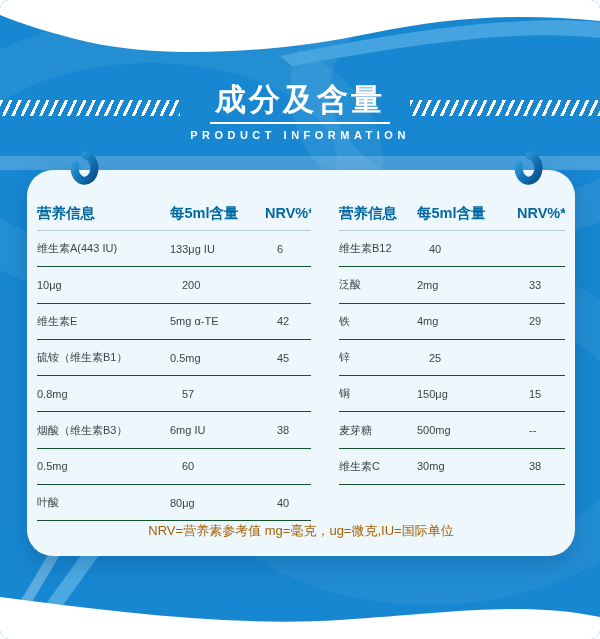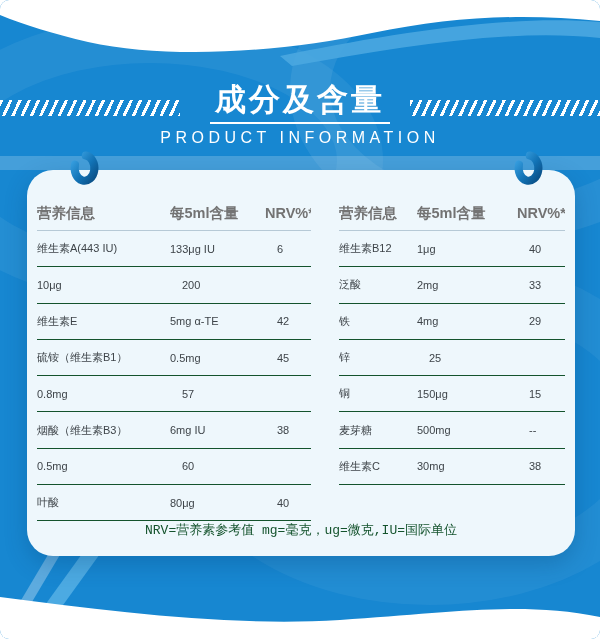--- a/index.html
+++ b/index.html
@@ -14,47 +14,47 @@
     position:absolute;top:100px;height:16px;
     background:repeating-linear-gradient(115deg,#ffffff 0 3px,rgba(255,255,255,0) 3px 8.4px);
   }
   .hash-left{left:0;width:180px;}
   .hash-right{left:410px;width:190px;}
 
   
   .title-block{position:absolute;top:83px;left:0;right:0;text-align:center;color:#ffffff;}
   .title{font-size:31px;font-weight:bold;letter-spacing:3px;line-height:1.1;}
   .title-underline{width:180px;height:2px;background:#ffffff;margin:5px auto 5px;}
-  .subtitle{font-size:16px;font-weight:normal;letter-spacing:4.5px;}
+  .subtitle{font-size:11px;font-weight:bold;letter-spacing:4.5px;}
 
   
   .card{
     position:absolute;left:27px;top:170px;width:548px;height:386px;
     background:#eef7fc;border-radius:26px;
     box-shadow:0 8px 22px rgba(4,56,104,0.25);
   }
   .swirl{position:absolute;top:-24px;width:36px;height:48px;}
   .swirl-left{left:39px;}
   .swirl-right{left:483px;}
 
   .tables{position:absolute;top:26px;left:10px;width:528px;display:flex;justify-content:space-between;}
   .tbl{display:block;}
   .tbl-left{width:274px;}
   .tbl-right{width:226px;}
   .thead,.trow{display:grid;align-items:center;}
   .tbl-left .thead,.tbl-left .trow{grid-template-columns:133px 95px 1fr;}
   .tbl-right .thead,.tbl-right .trow{grid-template-columns:78px 100px 1fr;}
-  .thead{height:34px;border-bottom:1px solid #b6c9d6;font-weight:bold;font-size:14.5px;color:#737373;}
+  .thead{height:34px;border-bottom:1px solid #b6c9d6;font-weight:bold;font-size:14.5px;color:#0369a1;}
   .trow{height:35.3px;border-bottom:1px solid #14532d;font-size:11px;color:#3e4449;}
   .cell{white-space:nowrap;overflow:hidden;}
   .trow .nrv{padding-left:12px;}
 
   .footnote{
     position:absolute;left:0;right:0;top:351px;height:20px;line-height:20px;
-    text-align:center;font-size:13px;color:#14532d;font-family:Liberation Mono, monospace;
+    text-align:center;font-size:13px;color:#a16207;
   }
 </style>
 </head>
 <body>
 
 <div class="stage">
 
   <svg class="bg" viewBox="0 0 600 639" aria-hidden="true">
     <rect x="0" y="0" width="600" height="639" fill="#1787d1"></rect>
 
@@ -165,21 +165,20 @@
 
       <div class="tbl tbl-right">
         <div class="thead">
           <span class="cell">营养信息</span>
           <span class="cell">每5ml含量</span>
           <span class="cell nrv">NRV%*</span>
         </div>
         <div id="right-tbody">
     <div class="trow">
       <span class="cell name">维生素B12</span>
-      <span class="cell amount">1μg</span>
       <span class="cell nrv">40</span>
     </div>
 
     <div class="trow">
       <span class="cell name">泛酸</span>
       <span class="cell amount">2mg</span>
       <span class="cell nrv">33</span>
     </div>
 
     <div class="trow">

